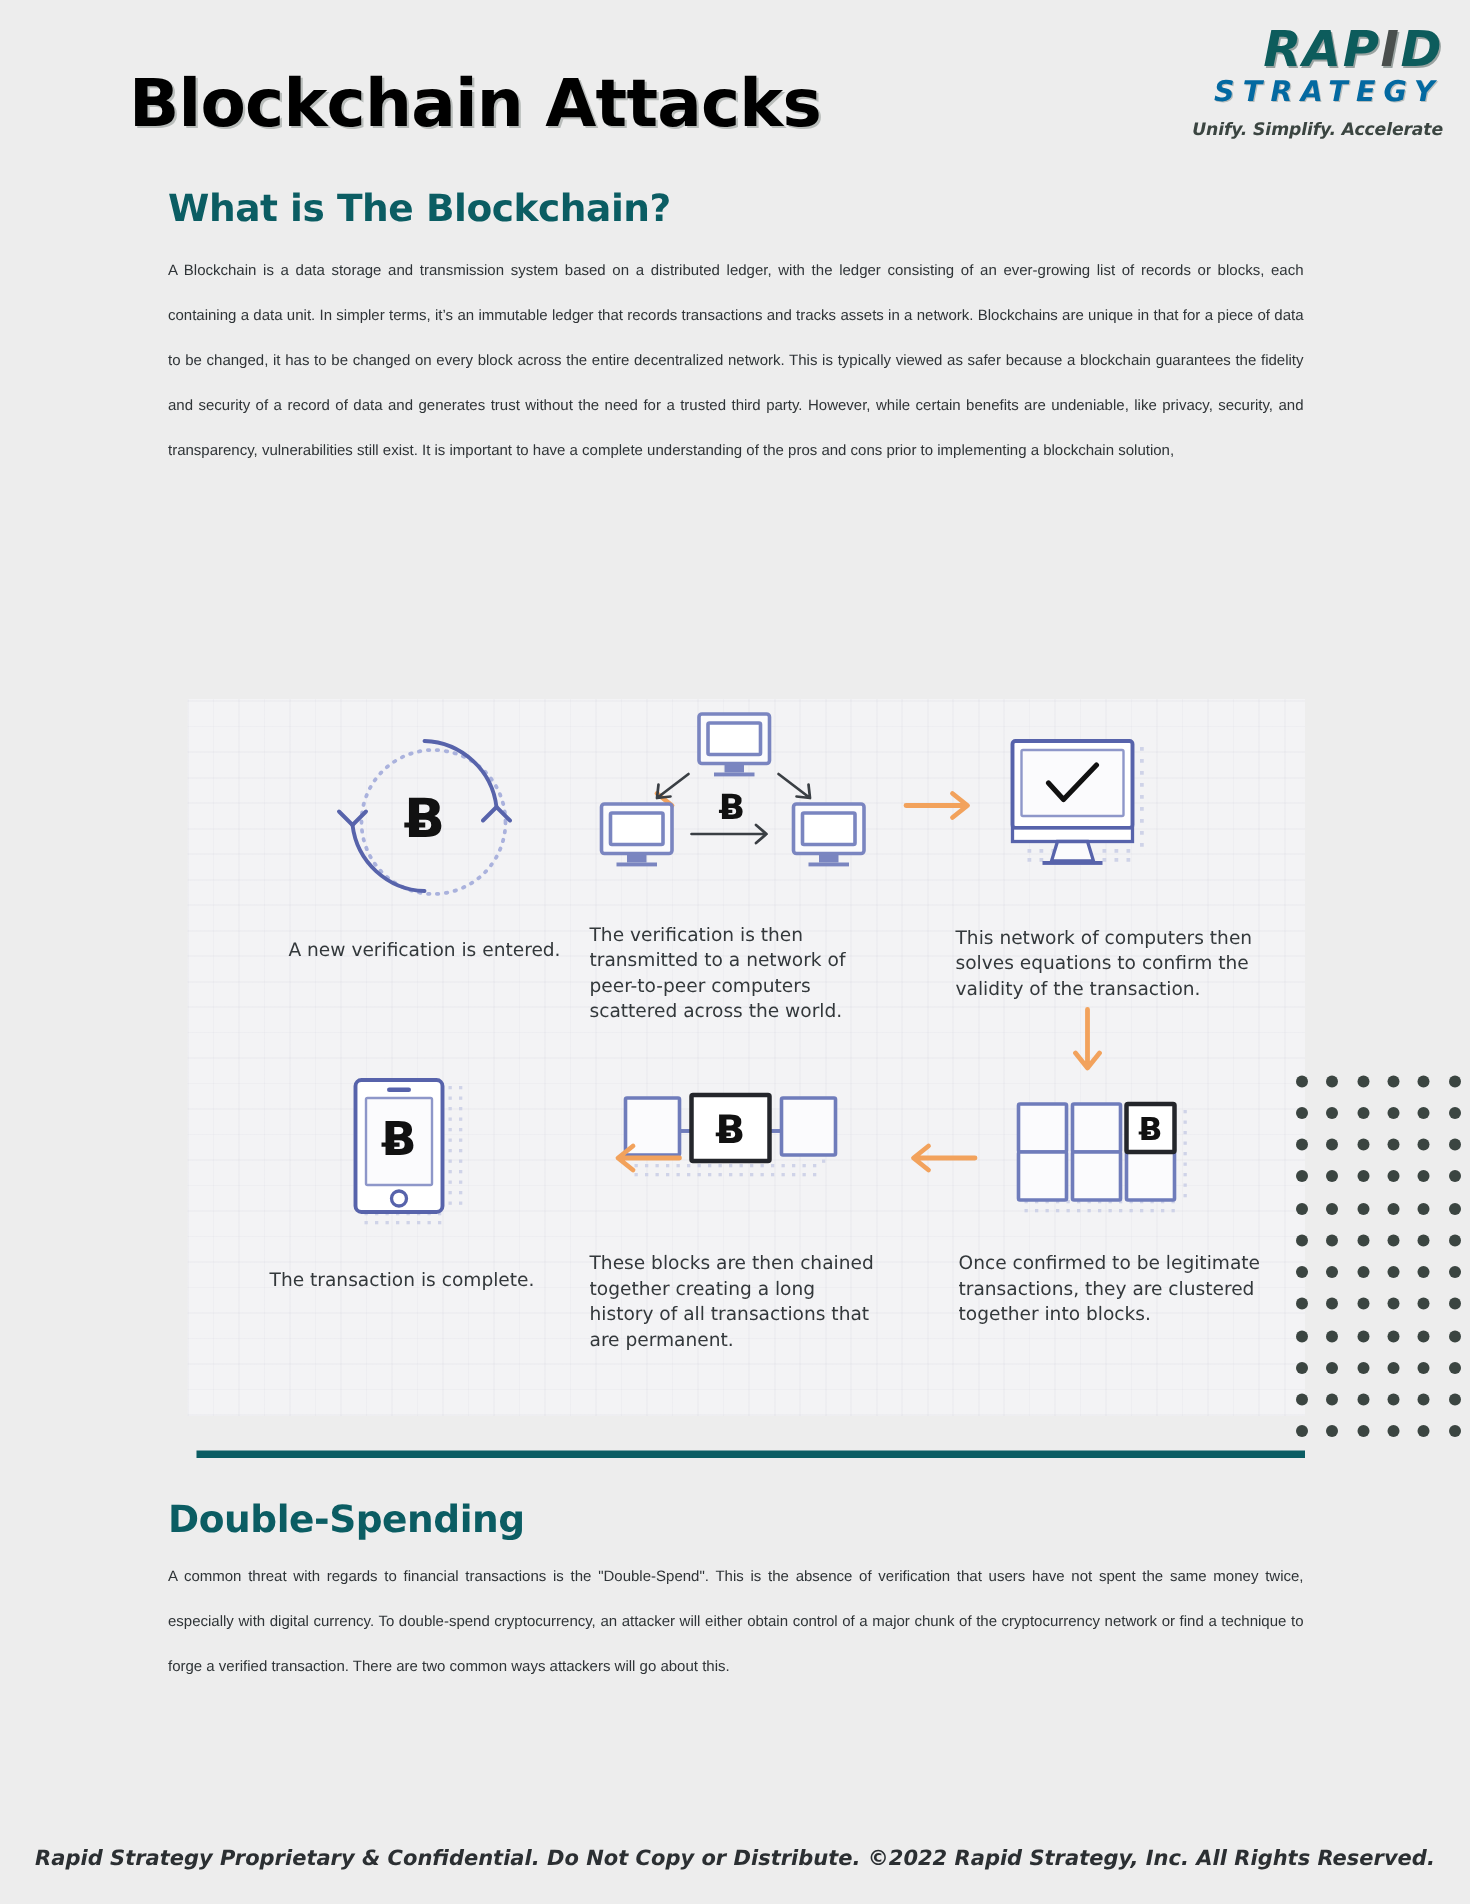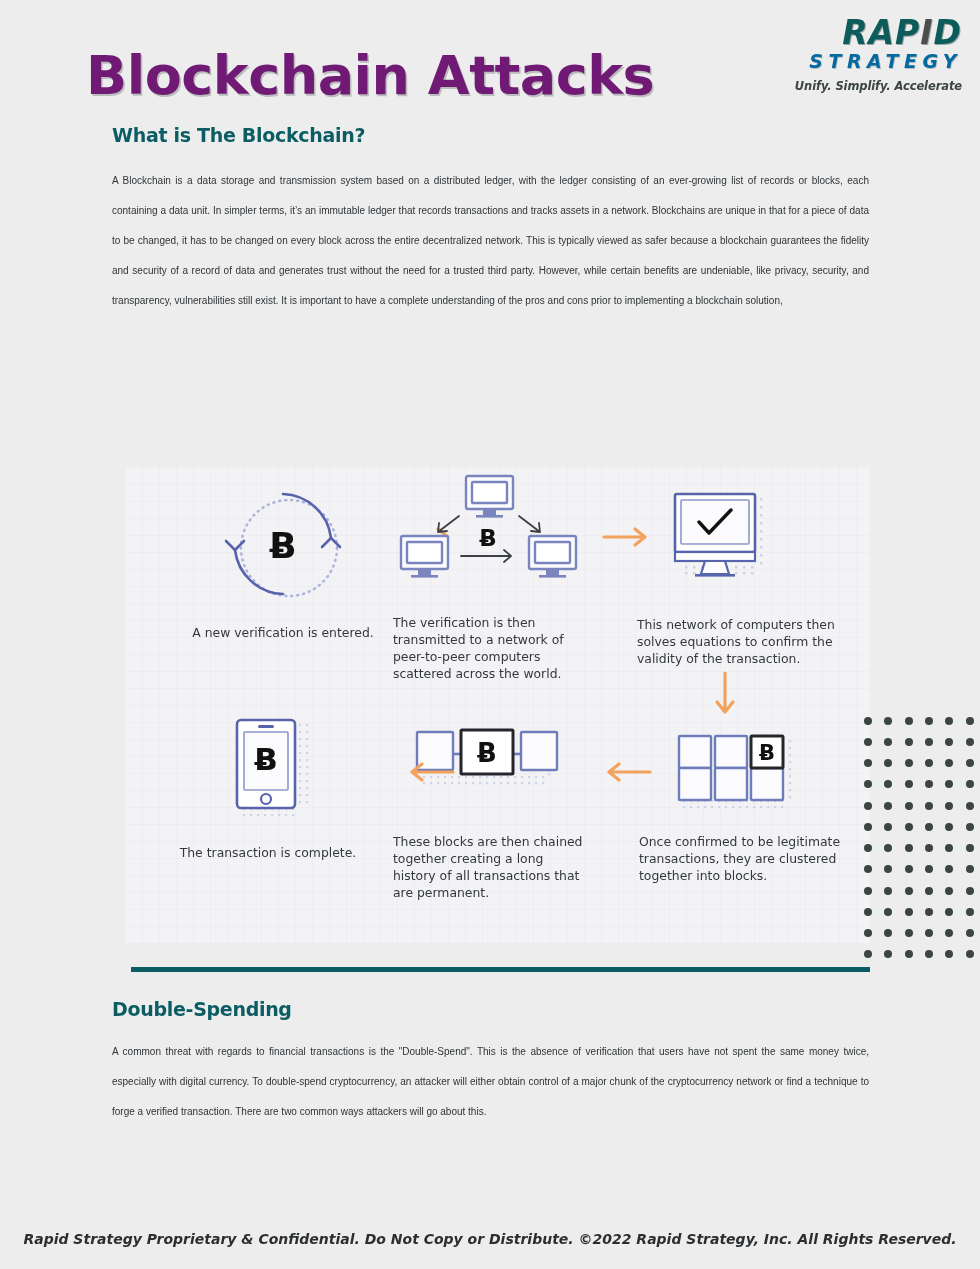--- a/index.html
+++ b/index.html
@@ -7,22 +7,22 @@
     width: 980px; height: 1269px;
     background: #eeeeee;
     font-family: "Liberation Sans", sans-serif;
     overflow: hidden;
   }
   .page { position: relative; width: 980px; height: 1269px; background: #ededed; }
 
   
   .doc-title {
     position: absolute; left: 86px; top: 44px;
-    font-size: 54px; font-weight: 800; letter-spacing: -0.5px;
-    color: #701a75;
+    font-size: 44px; font-weight: 800; letter-spacing: -0.5px;
+    color: #000000;
     text-shadow: 1.5px 1.5px 0 #b9bdbb;
     font-family: "DejaVu Sans", sans-serif;
   }
 
   .logo-wrap { position: absolute; right: 18px; top: 16px; width: 195px; text-align: right; }
   .logo-rapid {
     font-family: "DejaVu Sans", sans-serif;
     font-size: 33px; font-weight: 800; font-style: italic;
     letter-spacing: 1px; color: #0d5c5c; line-height: 1;
     text-shadow: 1px 1px 0 #9aa3a1;
@@ -37,21 +37,21 @@
   .logo-tagline {
     font-family: "DejaVu Sans", sans-serif;
     font-size: 11.5px; font-style: italic; font-weight: 700;
     color: #3b4541; margin-top: 5px; letter-spacing: -0.1px;
   }
 
   
   .section-heading {
     position: absolute; left: 112px;
     font-family: "DejaVu Sans", sans-serif;
-    font-size: 19px; font-weight: 800; color: #0b5d63;
+    font-size: 25px; font-weight: 800; color: #0b5d63;
     letter-spacing: -0.3px;
   }
   #h-blockchain { top: 124px; }
   #h-double { top: 998px; }
 
   .body-para {
     position: absolute; left: 112px; width: 757px;
     font-size: 10px; line-height: 30px;
     color: #2f3437; text-align: justify;
     font-family: Liberation Sans, sans-serif;

